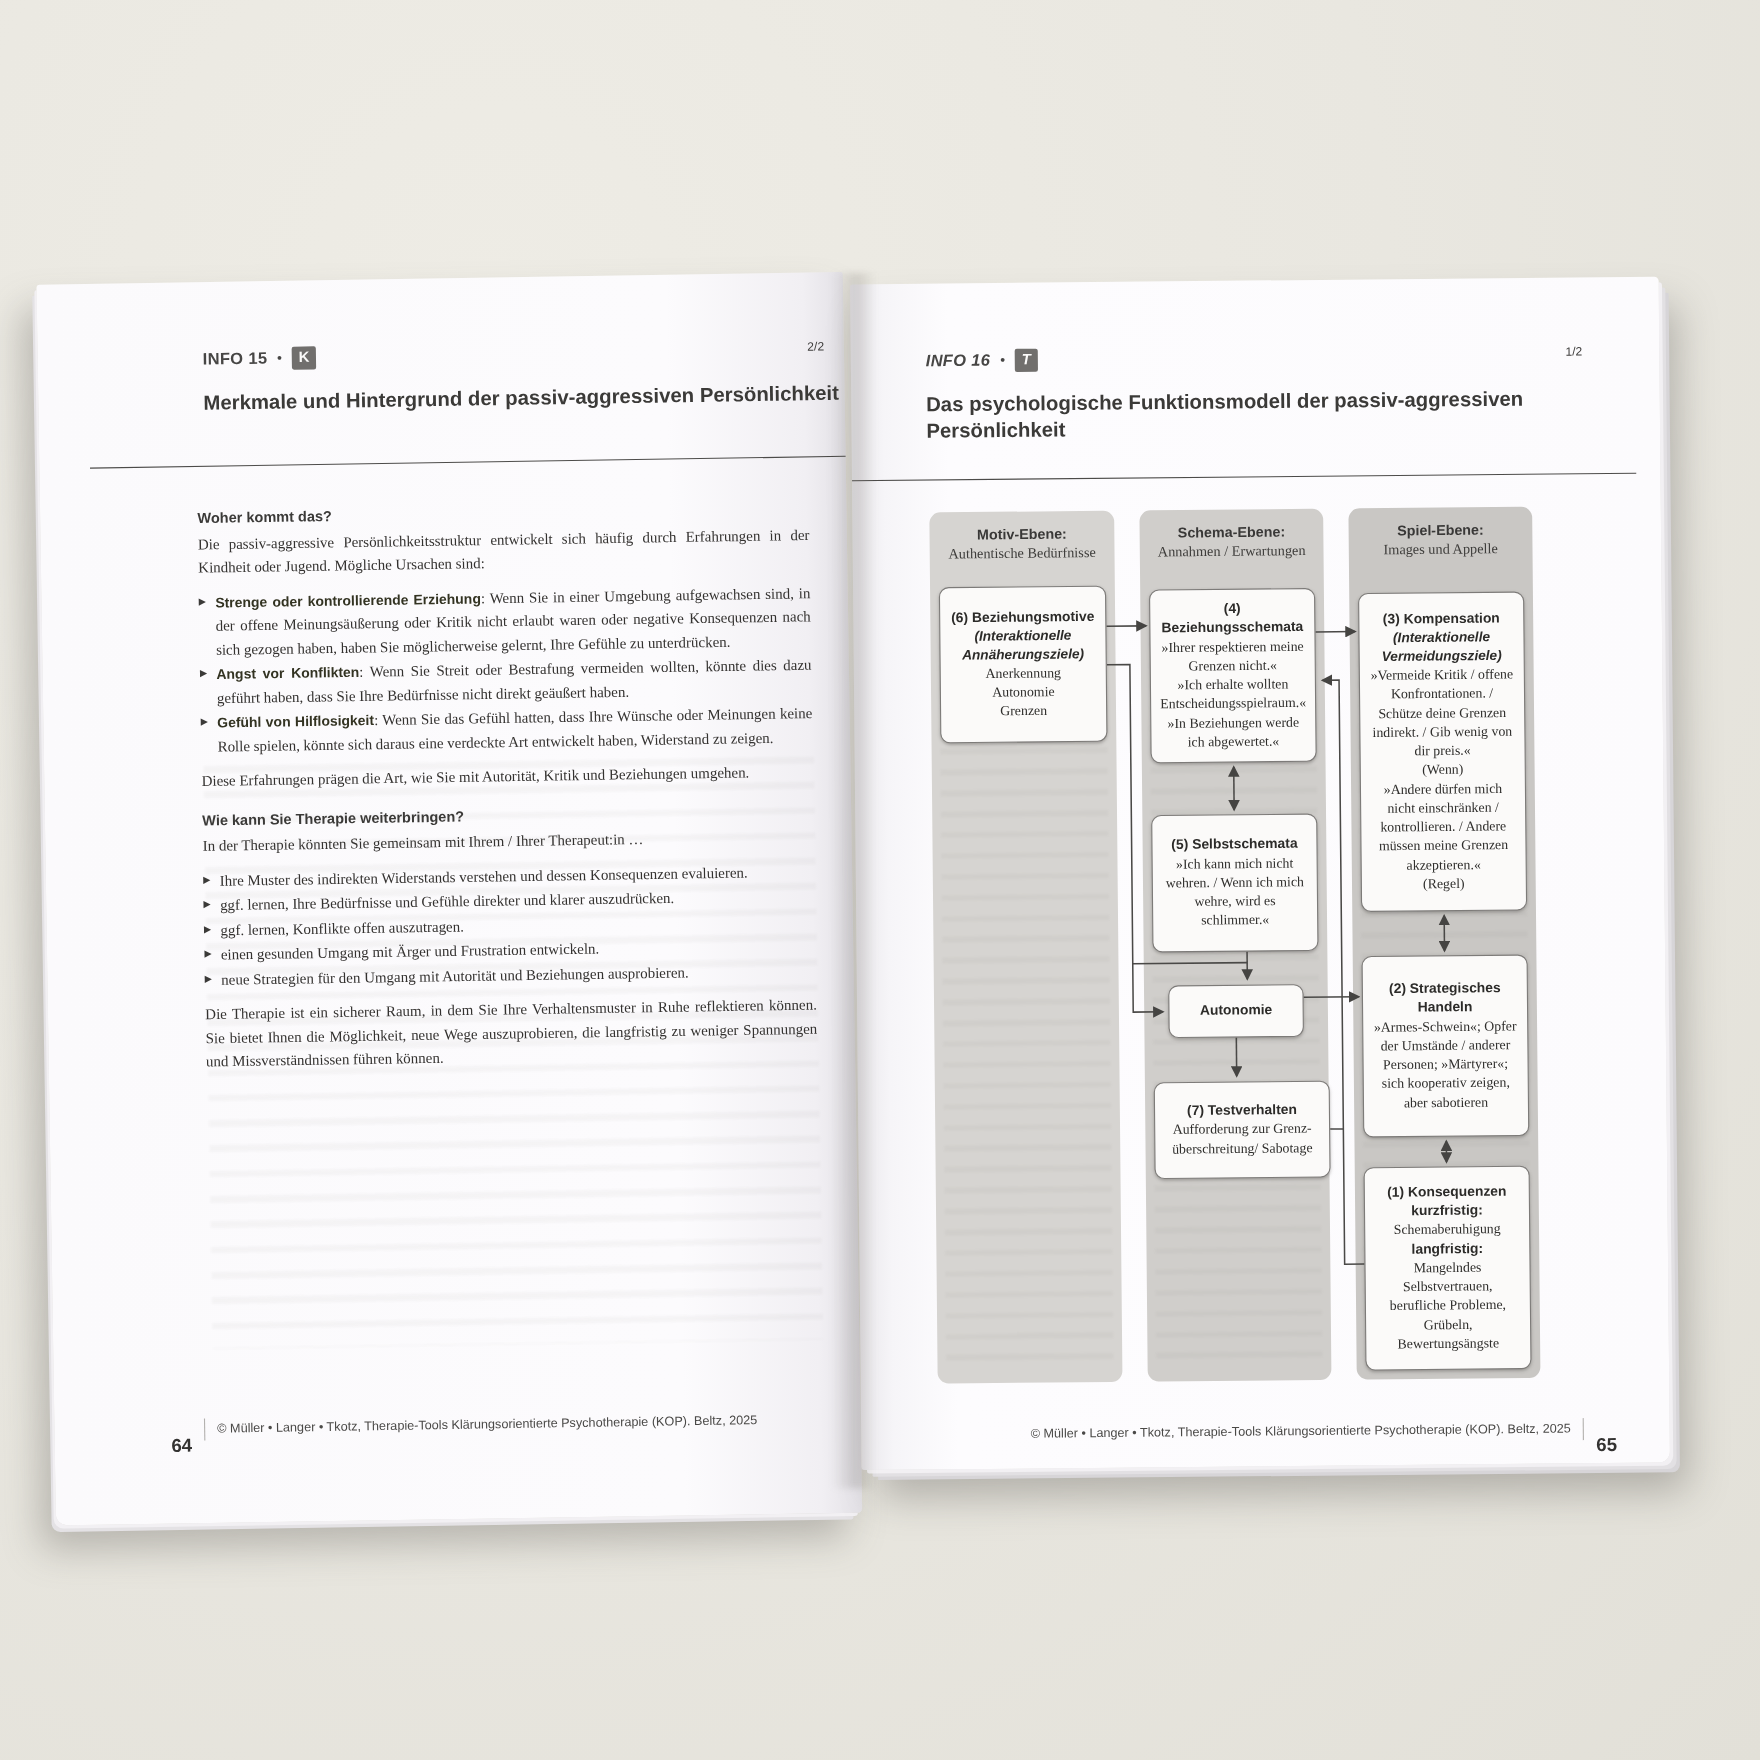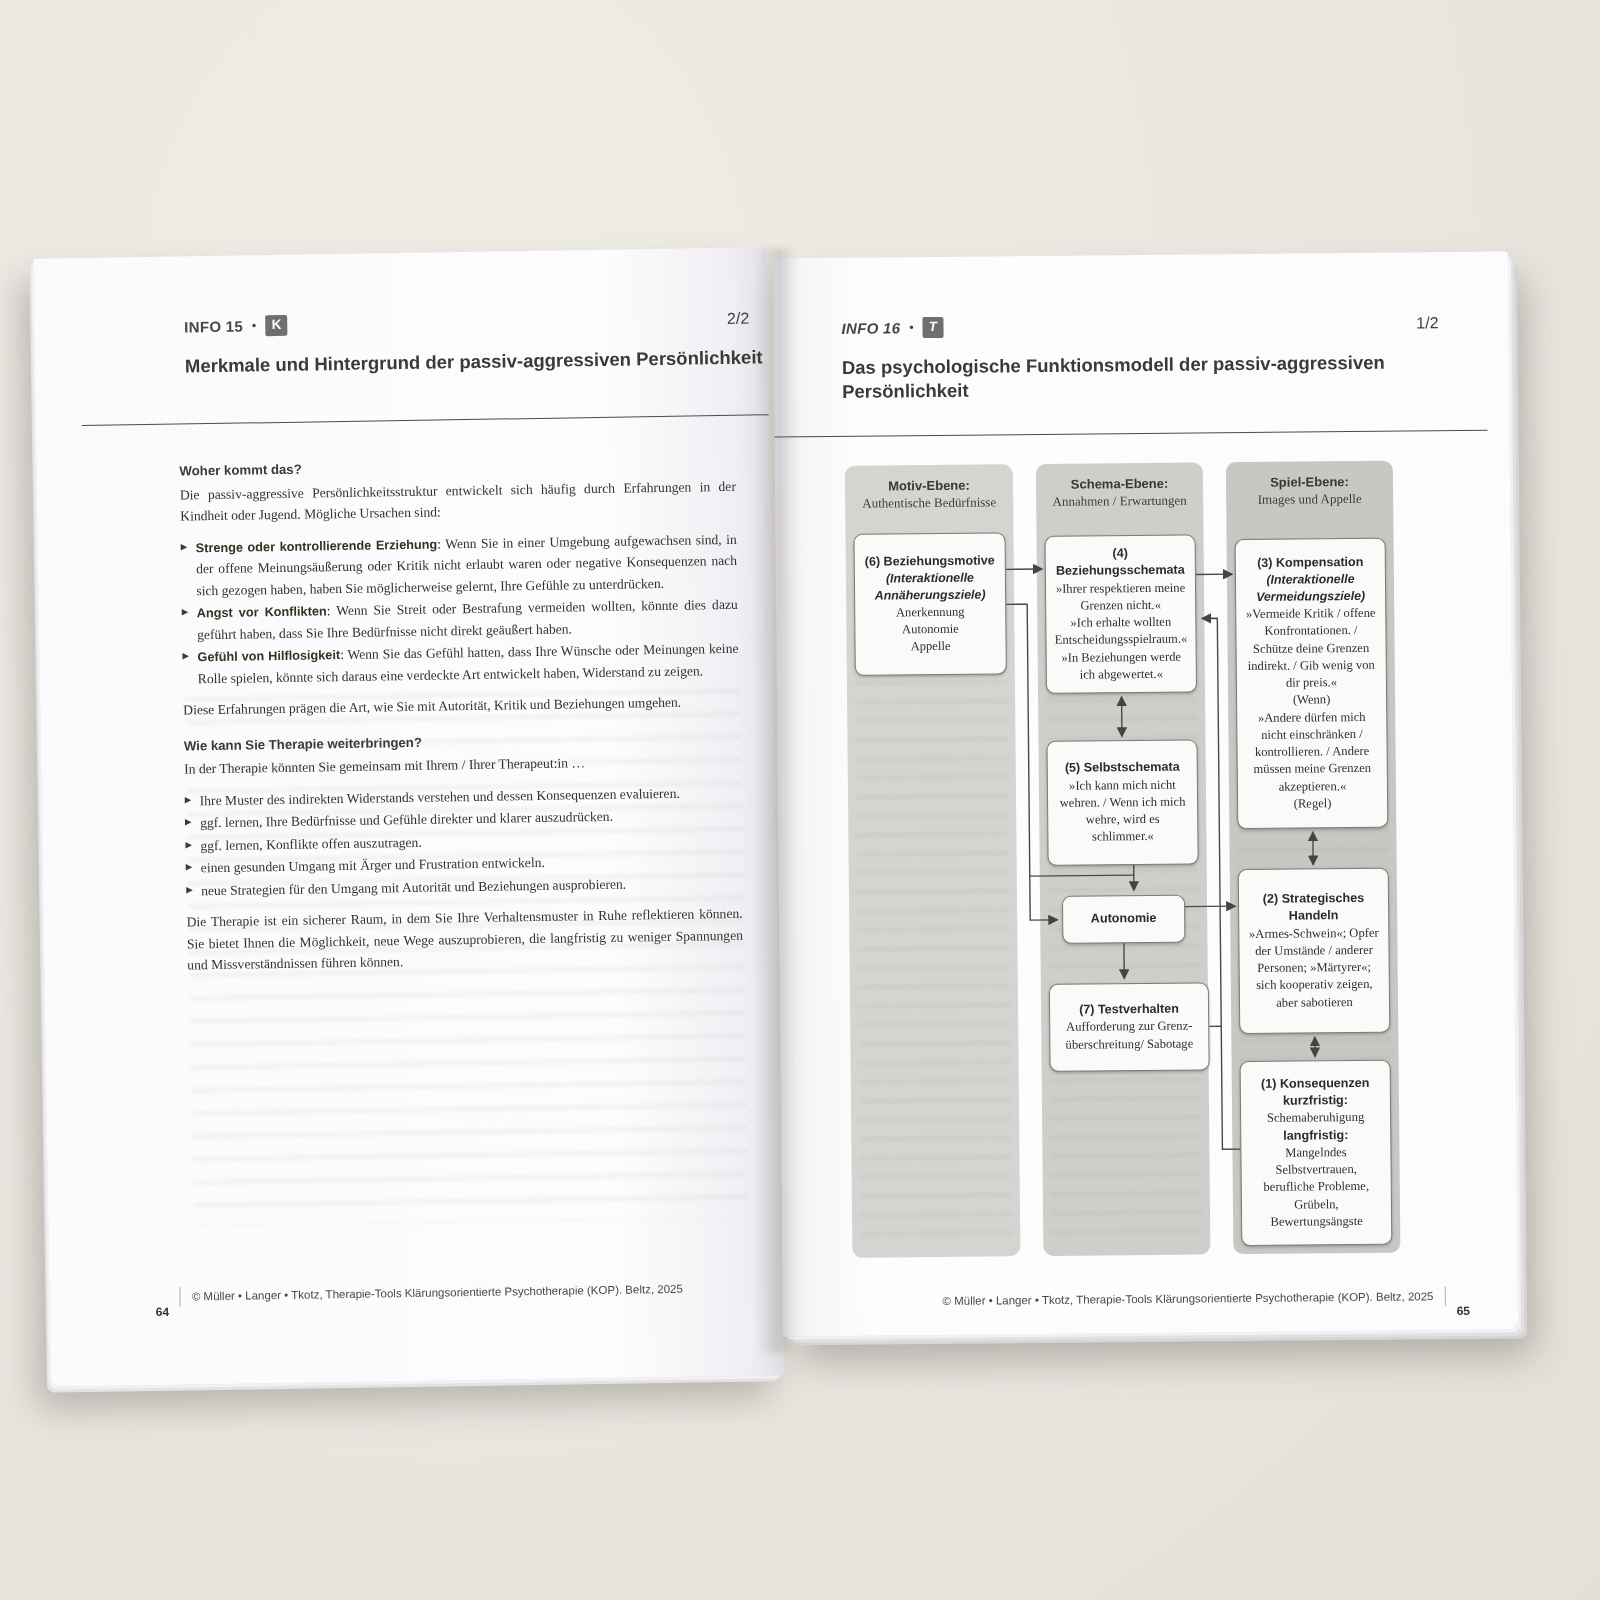--- a/index.html
+++ b/index.html
@@ -25,34 +25,34 @@
   }
   .spine{
     position:absolute;left:756px;top:248px;width:40px;height:1105px;z-index:5;
     background:linear-gradient(to right,rgba(105,100,95,0) 0%,rgba(105,100,95,0.16) 45%,rgba(105,100,95,0.20) 58%,rgba(105,100,95,0) 100%);
     filter:blur(3px);pointer-events:none;
   }
   .info-row{position:absolute;display:flex;align-items:center;gap:9px;
     font-family:"Liberation Sans",sans-serif;font-weight:bold;font-size:15px;color:#474645;letter-spacing:.3px;}
   .sep-dot{font-size:12px;color:#474645;}
   .badge{background:#716f6d;color:#fcfbfa;font-size:13.5px;line-height:1;padding:3px 6px 4px;border-radius:2px;}
-  .pgmark{position:absolute;font-family:"Liberation Sans",sans-serif;font-size:16px;color:#3f3e3d;}
+  .pgmark{position:absolute;font-family:"Liberation Sans",sans-serif;font-size:11px;color:#3f3e3d;}
   .ptitle{position:absolute;font-family:"Liberation Sans",sans-serif;font-weight:bold;font-size:18.5px;color:#3b3a38;line-height:1.32;}
   .rule{position:absolute;border-top:1.6px solid #4c4b49;}
   .body-copy{position:absolute;font-size:13.6px;line-height:1.58;text-align:justify;color:#343230;}
   .h-sans{font-family:"Liberation Sans",sans-serif;font-weight:bold;font-size:13.2px;color:#3b3a38;margin:15px 0 2px;}
   .h-sans.first{margin-top:0;}
   .body-copy p{margin:0 0 10px;}
   ul.bullets{list-style:none;margin:1px 0 10px;padding:0;}
   ul.bullets li{position:relative;padding-left:15px;margin:0 0 1px;}
   .tri{position:absolute;left:0;top:3px;font-size:8.5px;color:#3b3a38;}
   b.lead{font-family:"Liberation Sans",sans-serif;font-size:12.7px;color:#332;}
   .footer{position:absolute;display:flex;align-items:center;gap:11px;
     font-family:"Liberation Sans",sans-serif;font-size:11.5px;color:#4a4947;white-space:nowrap;}
-  .pagenum{font-weight:bold;font-size:12px;color:#343332;margin-top:30px;}
+  .pagenum{font-weight:bold;font-size:17px;color:#343332;margin-top:30px;}
   .fdiv{width:1px;height:20px;background:#b3b1ae;}
   .ghost{position:absolute;pointer-events:none;opacity:.45;filter:blur(1.1px);
     background:repeating-linear-gradient(to bottom,rgba(125,122,117,0.12) 0 6px,transparent 6px 23px);}
   
   .diagram{position:absolute;left:70px;top:208px;width:548px;height:792px;}
   .col{position:absolute;top:0;height:792px;border-radius:10px;}
   .col-1{left:0;width:168px;background:#d6d4d1;}
   .col-2{left:191px;width:167px;background:#d0cecb;}
   .col-3{left:381px;width:167px;background:#c9c7c4;}
   .col-ghost{position:absolute;left:8px;right:8px;top:120px;bottom:14px;opacity:.5;filter:blur(1.2px);
@@ -173,21 +173,21 @@
         <path d="M464.5,371 V403" marker-start="url(#ah)" marker-end="url(#ah)"></path>
         <path d="M464.5,576 V595" marker-start="url(#ah)" marker-end="url(#ah)"></path>
       </g>
     </svg>
 
     <div class="dbox b6">
       <div class="bt">(6) Beziehungsmotive</div>
       <div class="bti">(Interaktionelle Annäherungsziele)</div>
       <div>Anerkennung</div>
       <div>Autonomie</div>
-      <div>Appelle</div>
+      <div>Grenzen</div>
     </div>
     <div class="dbox b4">
       <div class="bt">(4) Beziehungsschemata</div>
       <div>»Ihrer respektieren meine Grenzen nicht.«</div>
       <div>»Ich erhalte wollten Entscheidungsspielraum.«</div>
       <div>»In Beziehungen werde ich abgewertet.«</div>
     </div>
     <div class="dbox b3">
       <div class="bt">(3) Kompensation</div>
       <div class="bti">(Interaktionelle Vermeidungsziele)</div>

